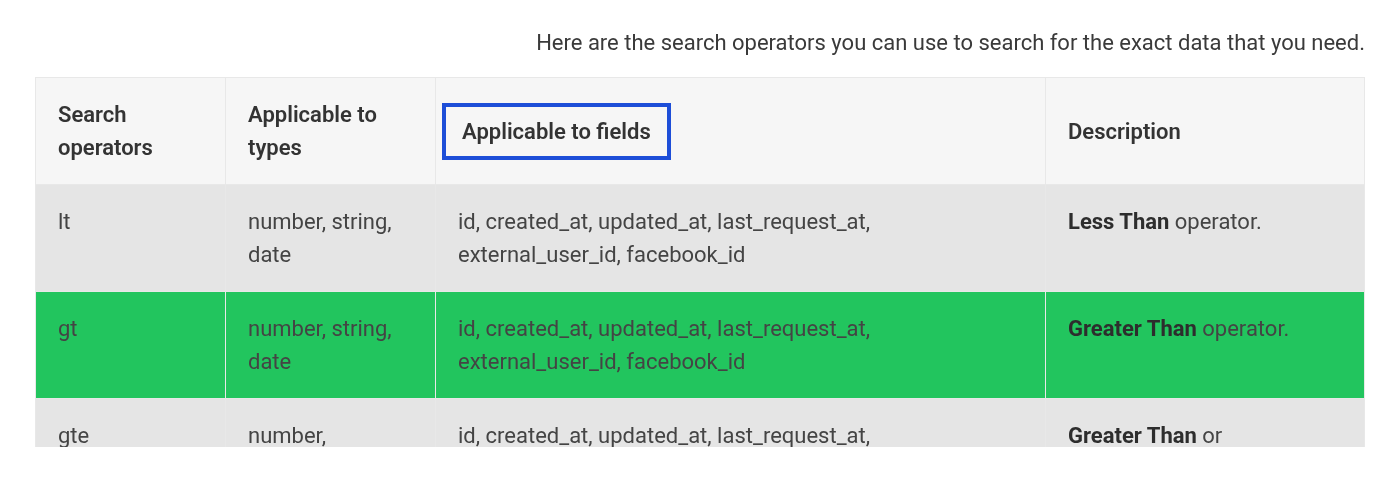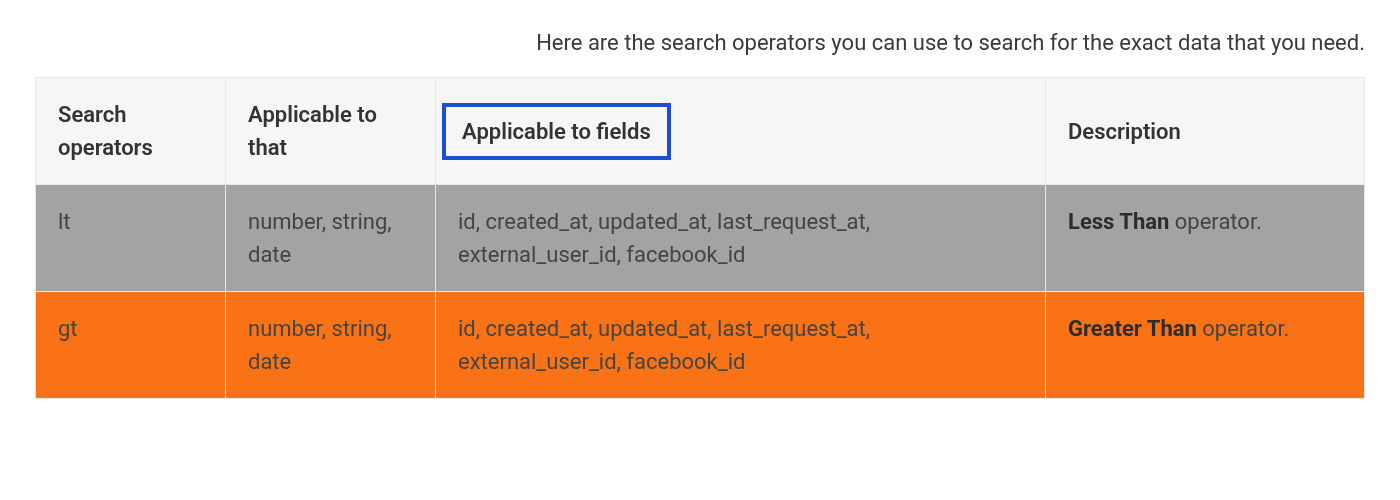--- a/index.html
+++ b/index.html
@@ -35,26 +35,26 @@
       line-height: 1.5;
     }
     th {
       background: #f6f6f6;
       font-weight: 600;
       color: #333333;
       font-size: 22px;
       vertical-align: middle;
     }
     td {
-      background: #a3a3a3;
+      background: #e5e5e5;
       color: #444444;
       font-weight: 400;
     }
     tbody tr:nth-child(2) td {
-      background: #f97316;
+      background: #22c55e;
     }
     col.col-operators { width: 190px; }
     col.col-types { width: 210px; }
     col.col-fields { width: 610px; }
     col.col-desc { width: auto; }
     .highlight-box {
       display: inline-block;
       border: 4px solid #1d4ed8;
       padding: 8px 16px;
       margin: -8px -16px;
@@ -82,21 +82,21 @@
 <table>
   <colgroup>
     <col class="col-operators">
     <col class="col-types">
     <col class="col-fields">
     <col class="col-desc">
   </colgroup>
   <thead>
     <tr>
       <th>Search operators</th>
-      <th>Applicable to that</th>
+      <th>Applicable to types</th>
       <th>
         <span class="highlight-box">Applicable to fields</span>
       </th>
       <th>Description</th>
     </tr>
   </thead>
   <tbody>
     <tr>
       <td>lt</td>
       <td>number, string, date</td>
@@ -106,15 +106,23 @@
       </td>
     </tr>
     <tr>
       <td>gt</td>
       <td>number, string, date</td>
       <td>id, created_at, updated_at, last_request_at, external_user_id, facebook_id</td>
       <td>
         <span class="bold">Greater Than</span><span> operator.</span>
       </td>
     </tr>
+    <tr class="cut-row">
+      <td>gte</td>
+      <td>number,</td>
+      <td>id, created_at, updated_at, last_request_at,</td>
+      <td>
+        <span class="bold">Greater Than</span><span> or</span>
+      </td>
+    </tr>
   </tbody>
 </table>
 </div>
 
 </body></html>

